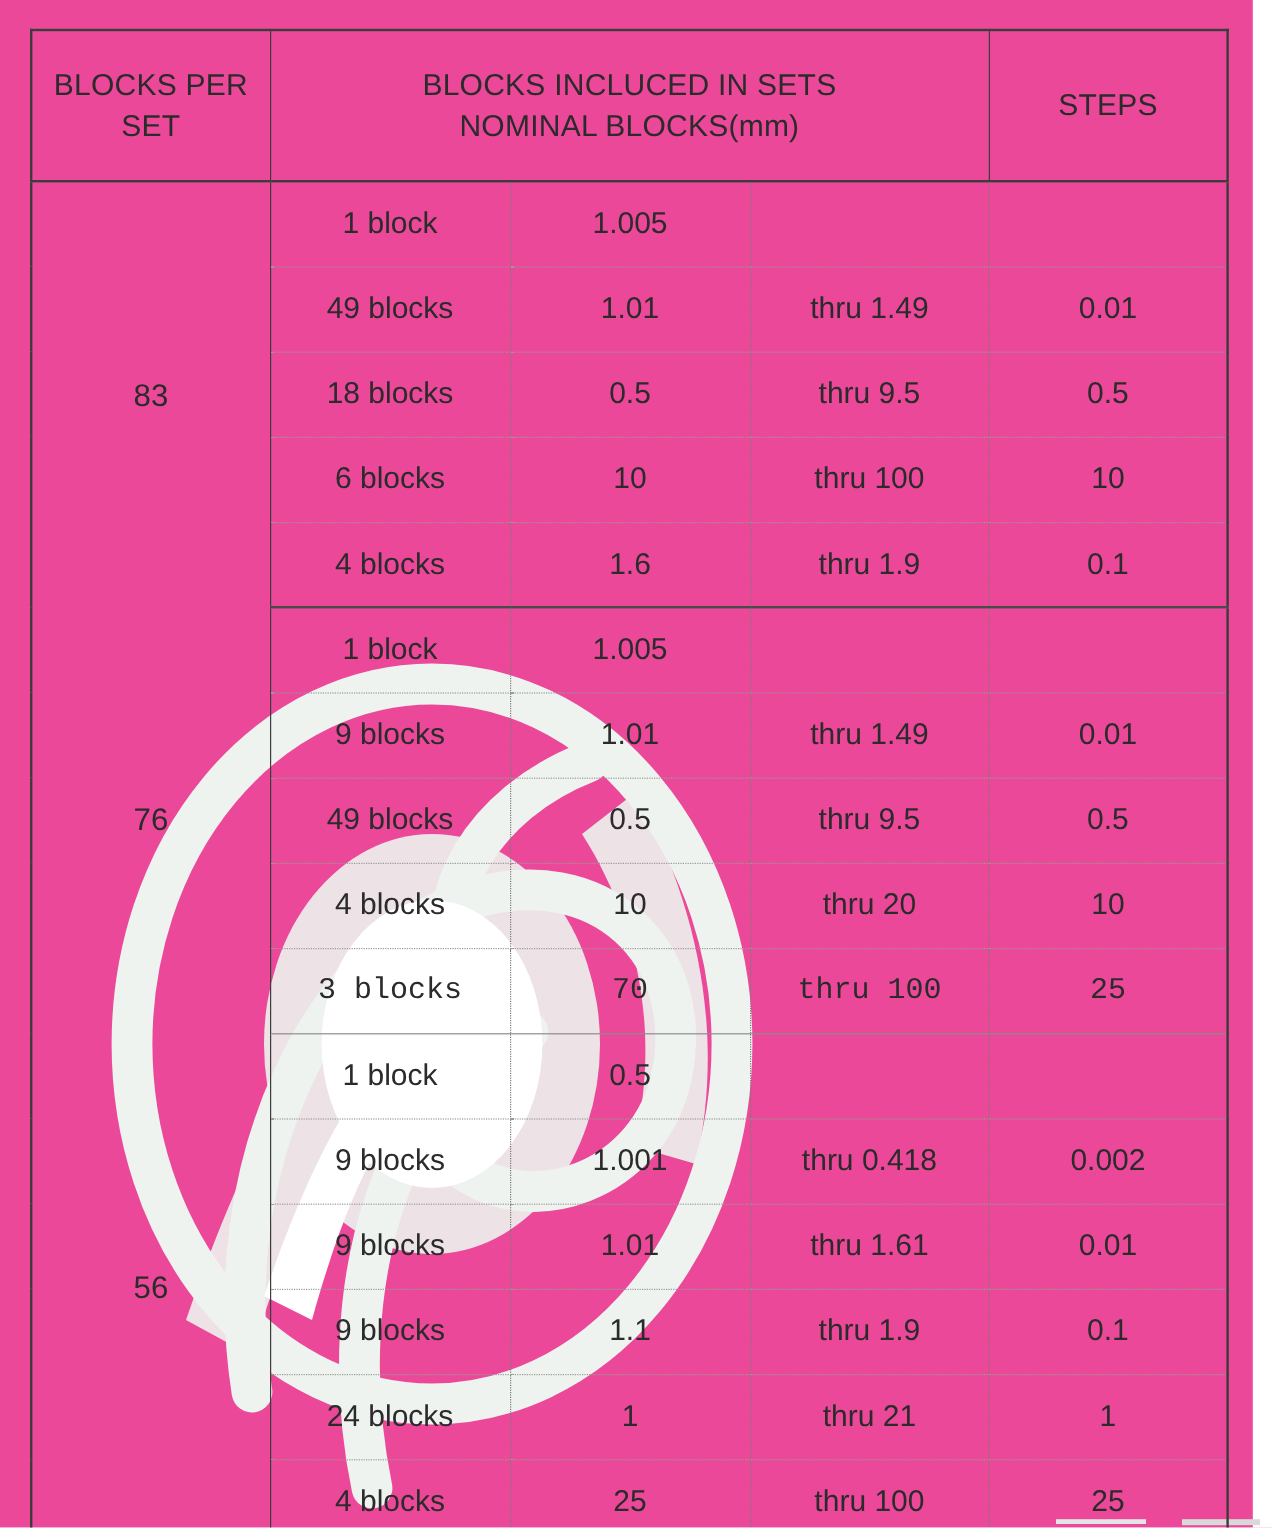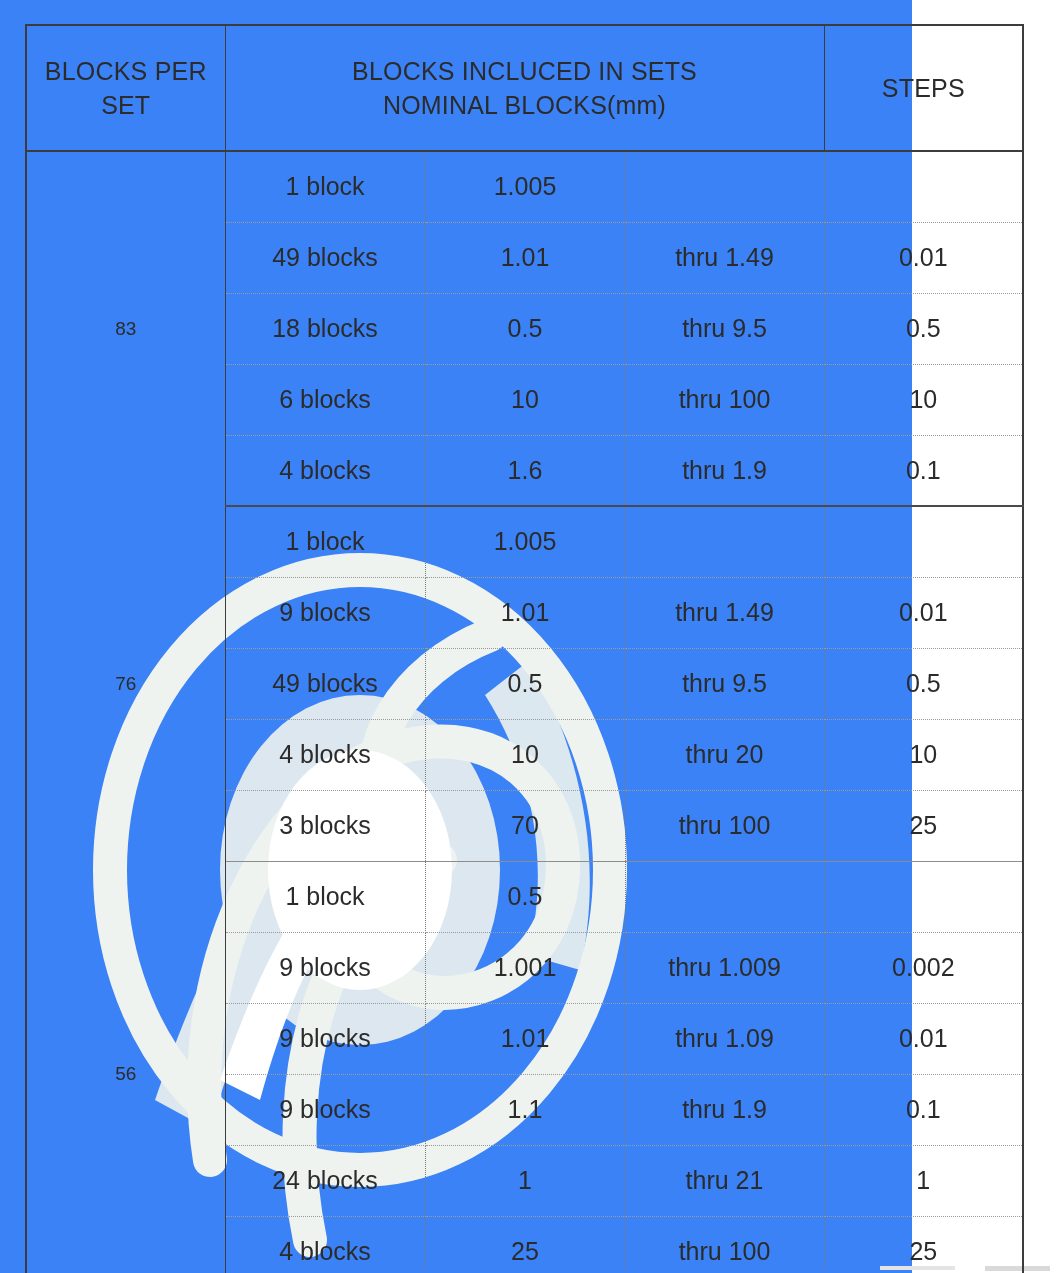--- a/index.html
+++ b/index.html
@@ -6,23 +6,23 @@
   html, body {
     margin: 0; padding: 0;
     width: 1060px; height: 1273px;
     background: #ffffff;
     font-family: "Liberation Sans", sans-serif;
     overflow: hidden;
   }
 
   #page {
     position: relative;
-    width: 912px;
+    width: 1044px;
     height: 1273px;
-    background: #3b82f6;
+    background: #ec4899;
   }
 
   
   #watermark {
     position: absolute;
     left: 60px;
     top: 540px;
     width: 620px;
     height: 720px;
     pointer-events: none;
@@ -74,34 +74,34 @@
   th.h-mid   { border-right: 1.5px solid #3c3c3c; }
 
   
   tbody td {
     font-size: 25px;
     color: #2b2b2b;
     height: 71px;
   }
 
   td.set-cell {
-    font-size: 19px;
+    font-size: 26px;
     border-right: 1.5px solid #3c3c3c;
     font-variant-numeric: oldstyle-nums;
     font-feature-settings: "onum" 1;
   }
 
   td.dv { border-right: 1.5px dotted #7a7a7a; }
 
   tr.rowline > td { border-bottom: 1.5px dotted #9a9a9a; }
   tr.rowline > td.set-cell { border-bottom: none; }
 
   
   tr.grp-end-strong > td { border-bottom: 2px solid #4a4a4a; }
-  tr.grp-end-light  > td { border-bottom: 1.5px solid #8d8d8d; }
+  tr.grp-end-light  > td { border-bottom: 1.5px solid #8d8d8d; font-family: Liberation Mono, monospace; }
 
   
   .num, .lbl { font-variant-numeric: oldstyle-nums; font-feature-settings: "onum" 1; }
 
   
   #edge-artifact {
     position: absolute;
     left: 985px;
     top: 1266px;
     width: 65px;
@@ -234,27 +234,27 @@
         <tr class="rowline">
           <td class="set-cell" rowspan="6">56</td>
           <td class="dv lbl">1 block</td>
           <td class="dv num">0.5</td>
           <td class="dv num"></td>
           <td class="num"></td>
         </tr>
         <tr class="rowline">
           <td class="dv lbl">9 blocks</td>
           <td class="dv num">1.001</td>
-          <td class="dv num">thru 1.009</td>
+          <td class="dv num">thru 0.418</td>
           <td class="num">0.002</td>
         </tr>
         <tr class="rowline">
           <td class="dv lbl">9 blocks</td>
           <td class="dv num">1.01</td>
-          <td class="dv num">thru 1.09</td>
+          <td class="dv num">thru 1.61</td>
           <td class="num">0.01</td>
         </tr>
         <tr class="rowline">
           <td class="dv lbl">9 blocks</td>
           <td class="dv num">1.1</td>
           <td class="dv num">thru 1.9</td>
           <td class="num">0.1</td>
         </tr>
         <tr class="rowline">
           <td class="dv lbl">24 blocks</td>

